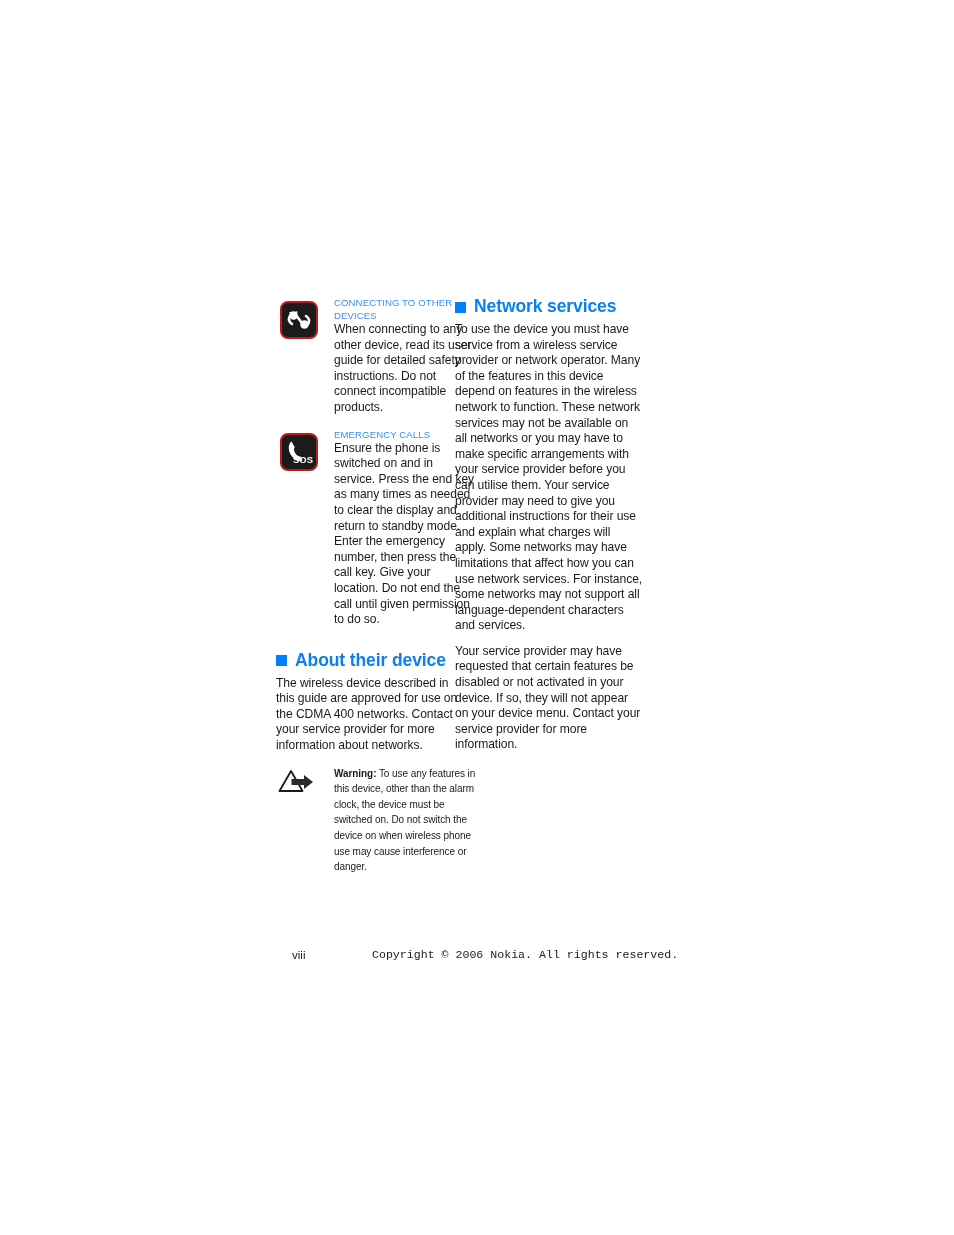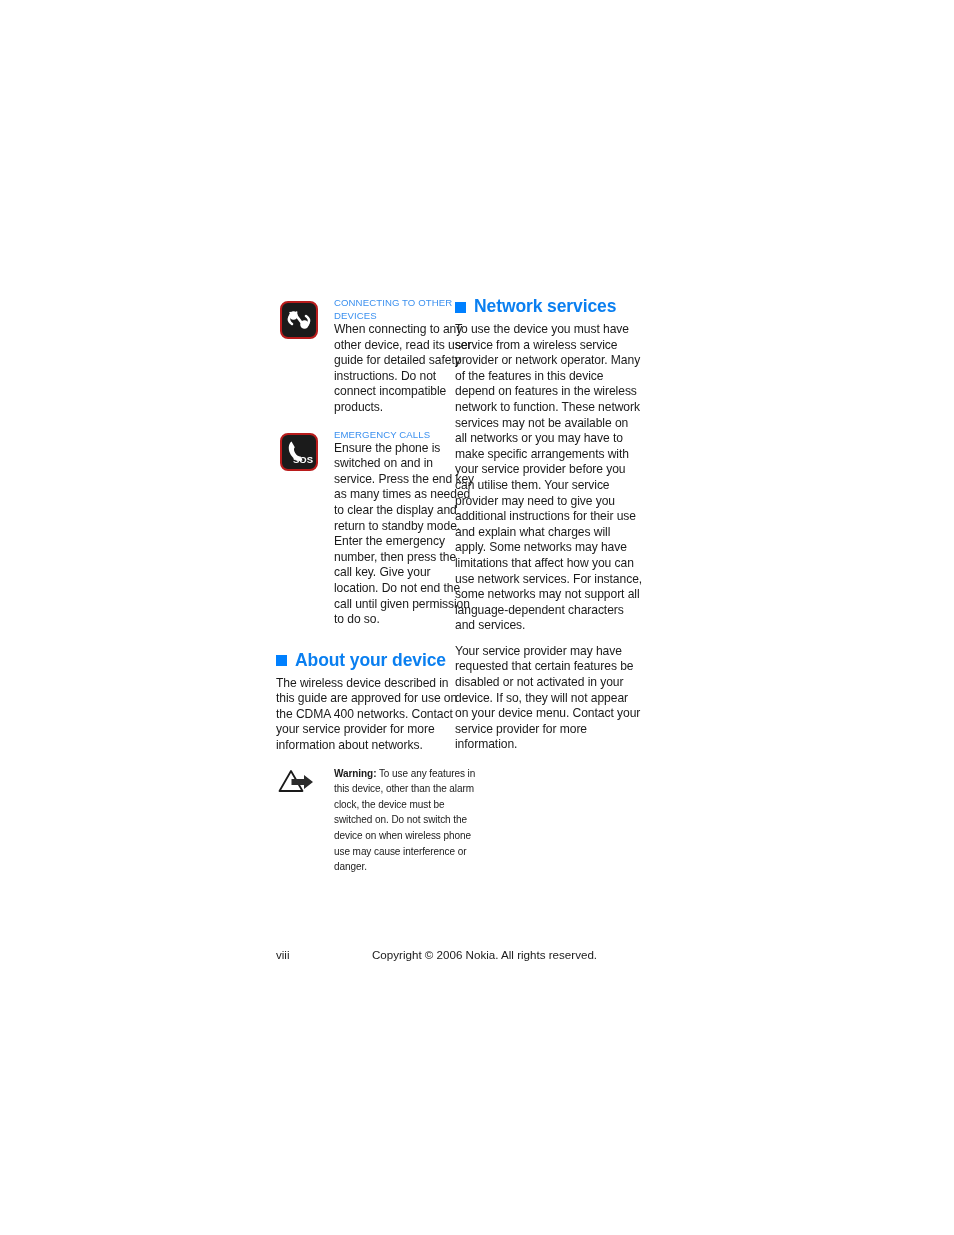--- a/index.html
+++ b/index.html
@@ -130,28 +130,29 @@
     position: absolute;
     left: 276px;
     top: 947px;
     width: 400px;
     font-size: 11.6px;
     line-height: 15px;
     color: #1a1a1a;
   }
   .footer .pageno {
     position: absolute;
-    left: 0;
+    left: 16px;
     top: 0;
   }
   .footer .copy {
     position: absolute;
     left: 96px;
     top: 0;
     white-space: nowrap;
+    font-family: Liberation Mono, monospace;
   }
 </style>
 </head>
 <body>
 
 <div class="page">
 
   <div class="col col-left">
 
     <div class="note">
@@ -180,21 +181,21 @@
           <path d="M9.5 6.5 c-3.4 2.6 -3.6 8.6 -0.6 13.4 c3 4.8 8.2 7.2 11.8 5.6 l-2.4 -4.2 c-1.6 0.5 -3.6 -0.8 -5.1 -3.2 c-1.5 -2.4 -1.6 -4.8 -0.4 -5.9 z" fill="#ffffff"></path>
           <text x="21" y="27.5" font-family="'Liberation Sans', sans-serif" font-size="9.5" font-weight="bold" fill="#ffffff" text-anchor="middle">SOS</text>
         </svg>
       </span>
       <p class="note-label">EMERGENCY CALLS</p>
       <p class="note-body">Ensure the phone is switched on and in service. Press the end key as many times as needed to clear the display and return to standby mode. Enter the emergency number, then press the call key. Give your location. Do not end the call until given permission to do so.</p>
     </div>
 
     <div class="heading" style="margin-top:22px;">
       <span class="bullet"></span>
-      <span class="htext">About your device</span>
+      <span class="htext">About their device</span>
     </div>
 
     <p class="body">The wireless device described in this guide are approved for use on the CDMA 400 networks. Contact your service provider for more information about networks.</p>
 
     <div class="warn">
       <span class="warn-icon">
         <svg width="42" height="26" viewBox="0 0 42 26" aria-hidden="true">
           <path d="M13 2 L24.5 22 L1.5 22 Z" fill="none" stroke="#1a1a1a" stroke-width="1.8" stroke-linejoin="round"></path>
           <path d="M13.5 10 L26 10 L26 6 L35 13 L26 20 L26 16 L13.5 16 Z" fill="#2b2b2b"></path>
         </svg>

